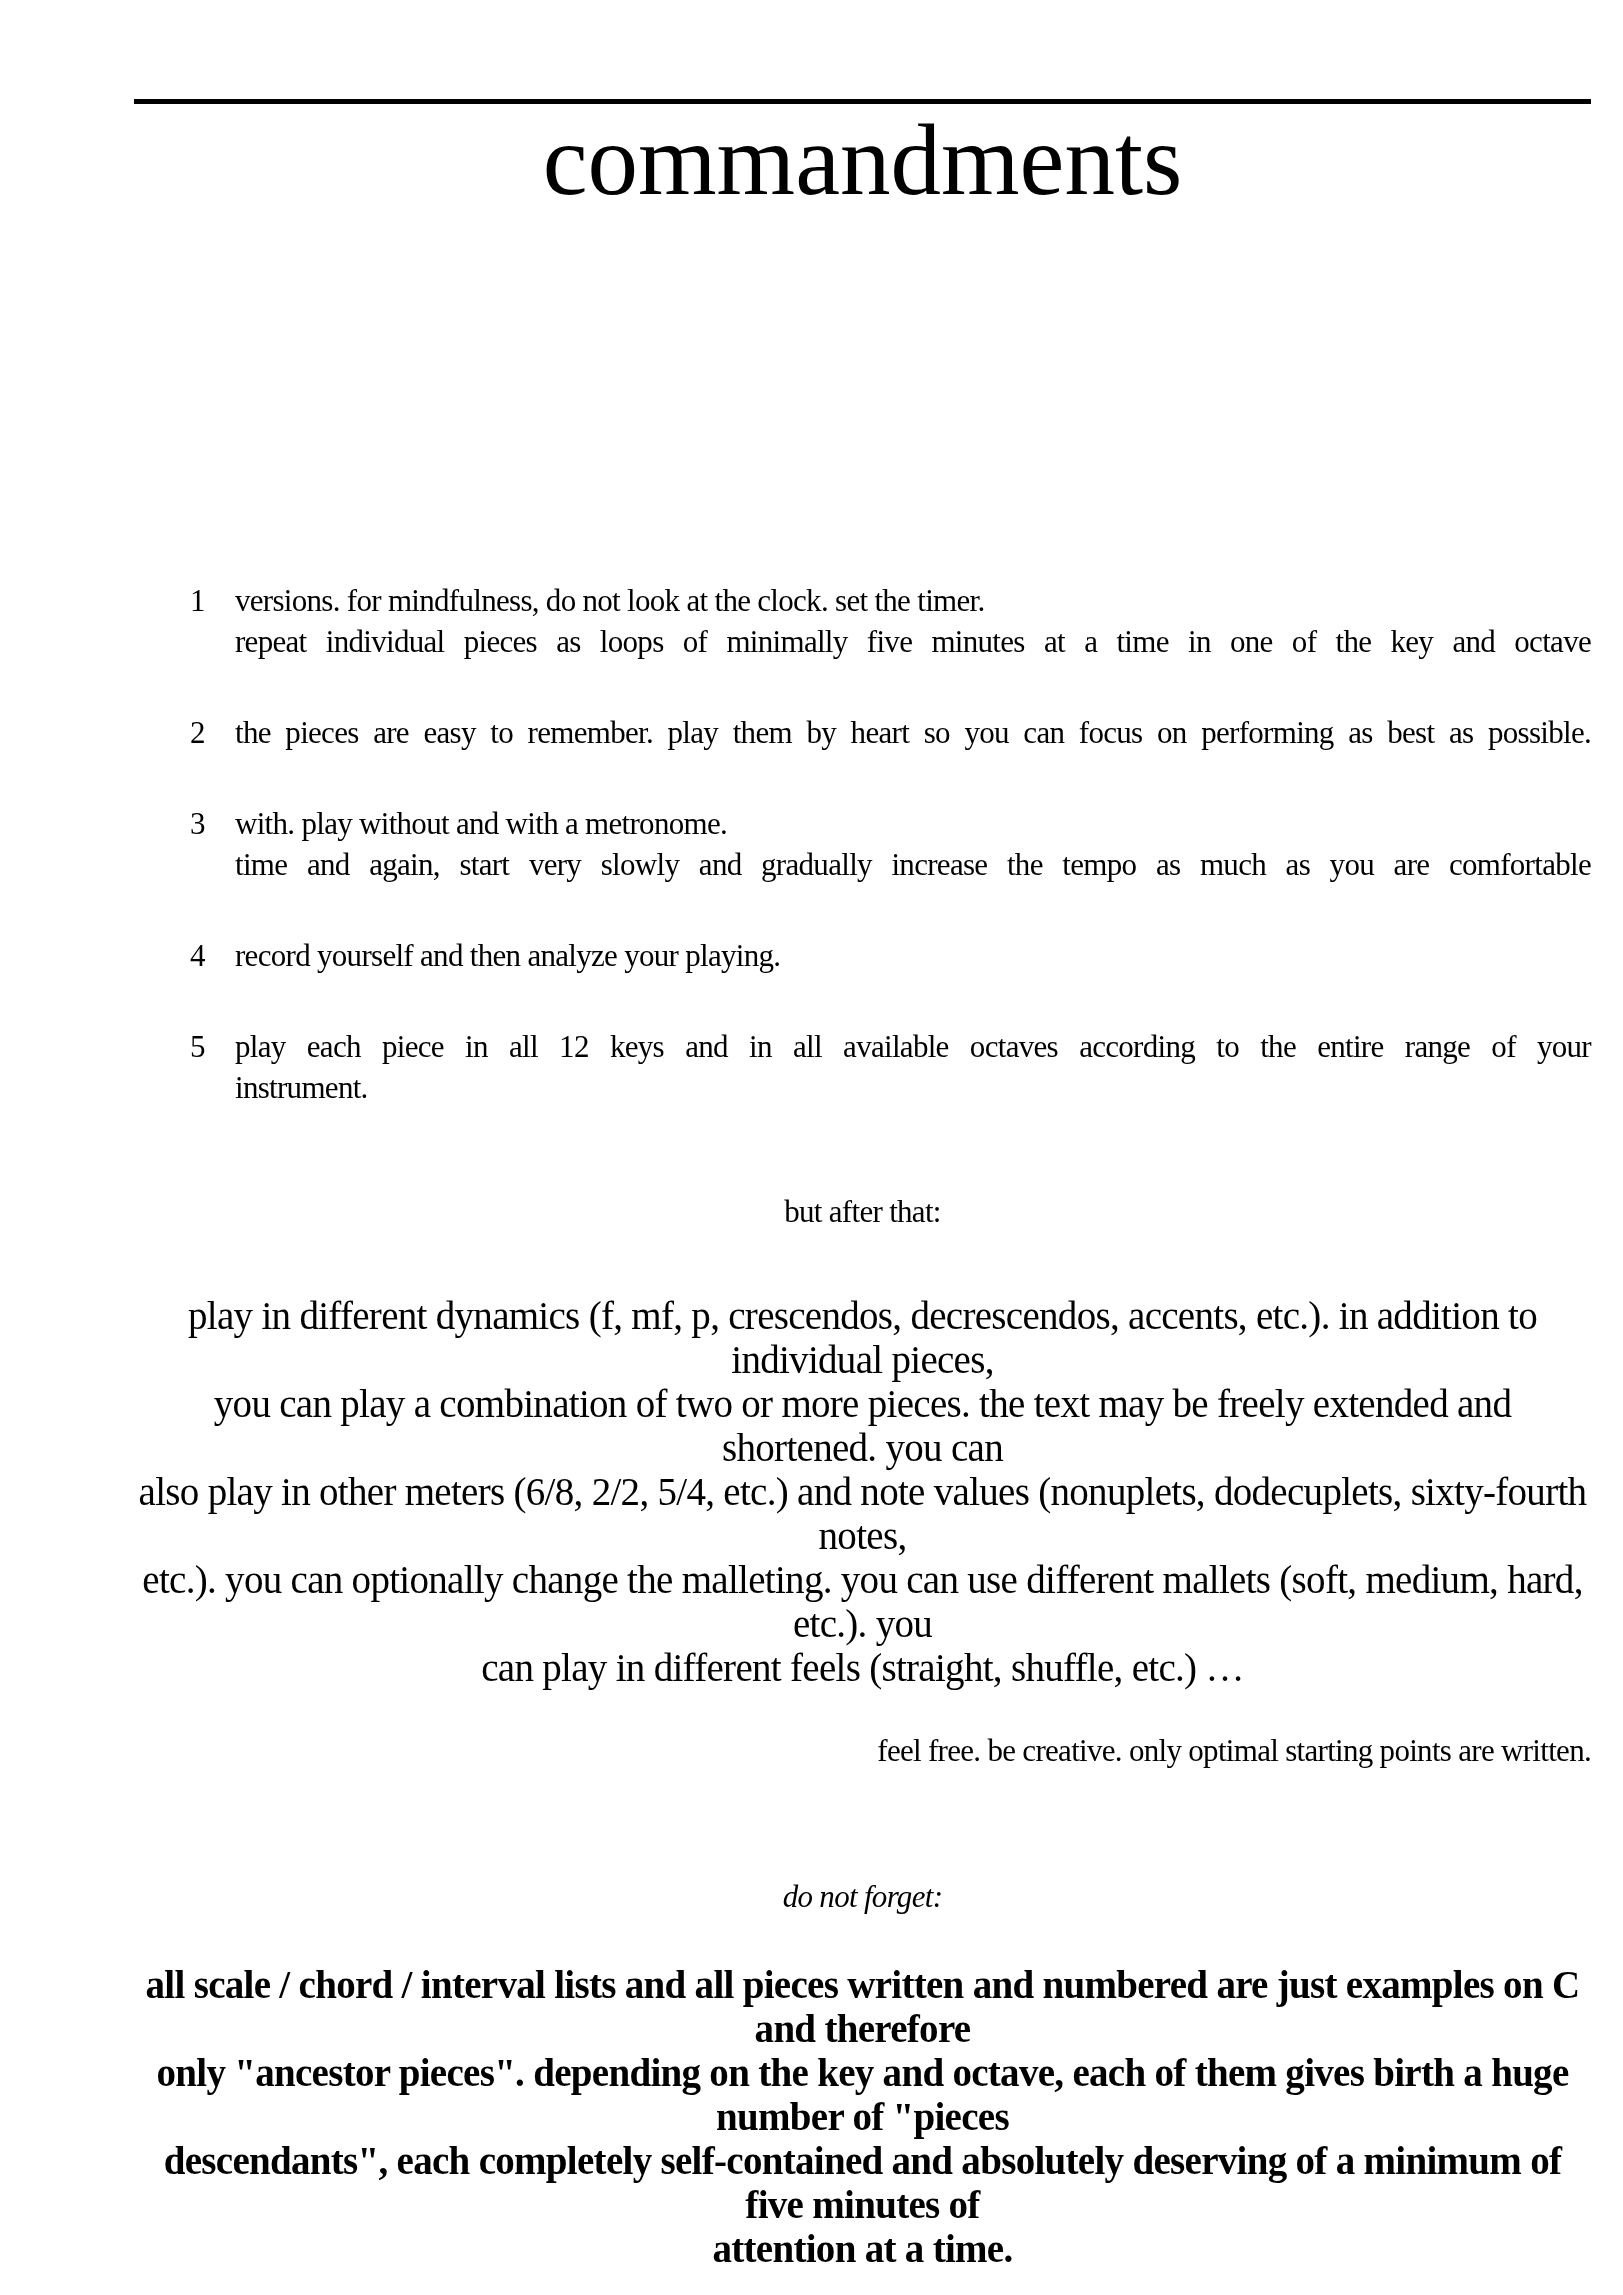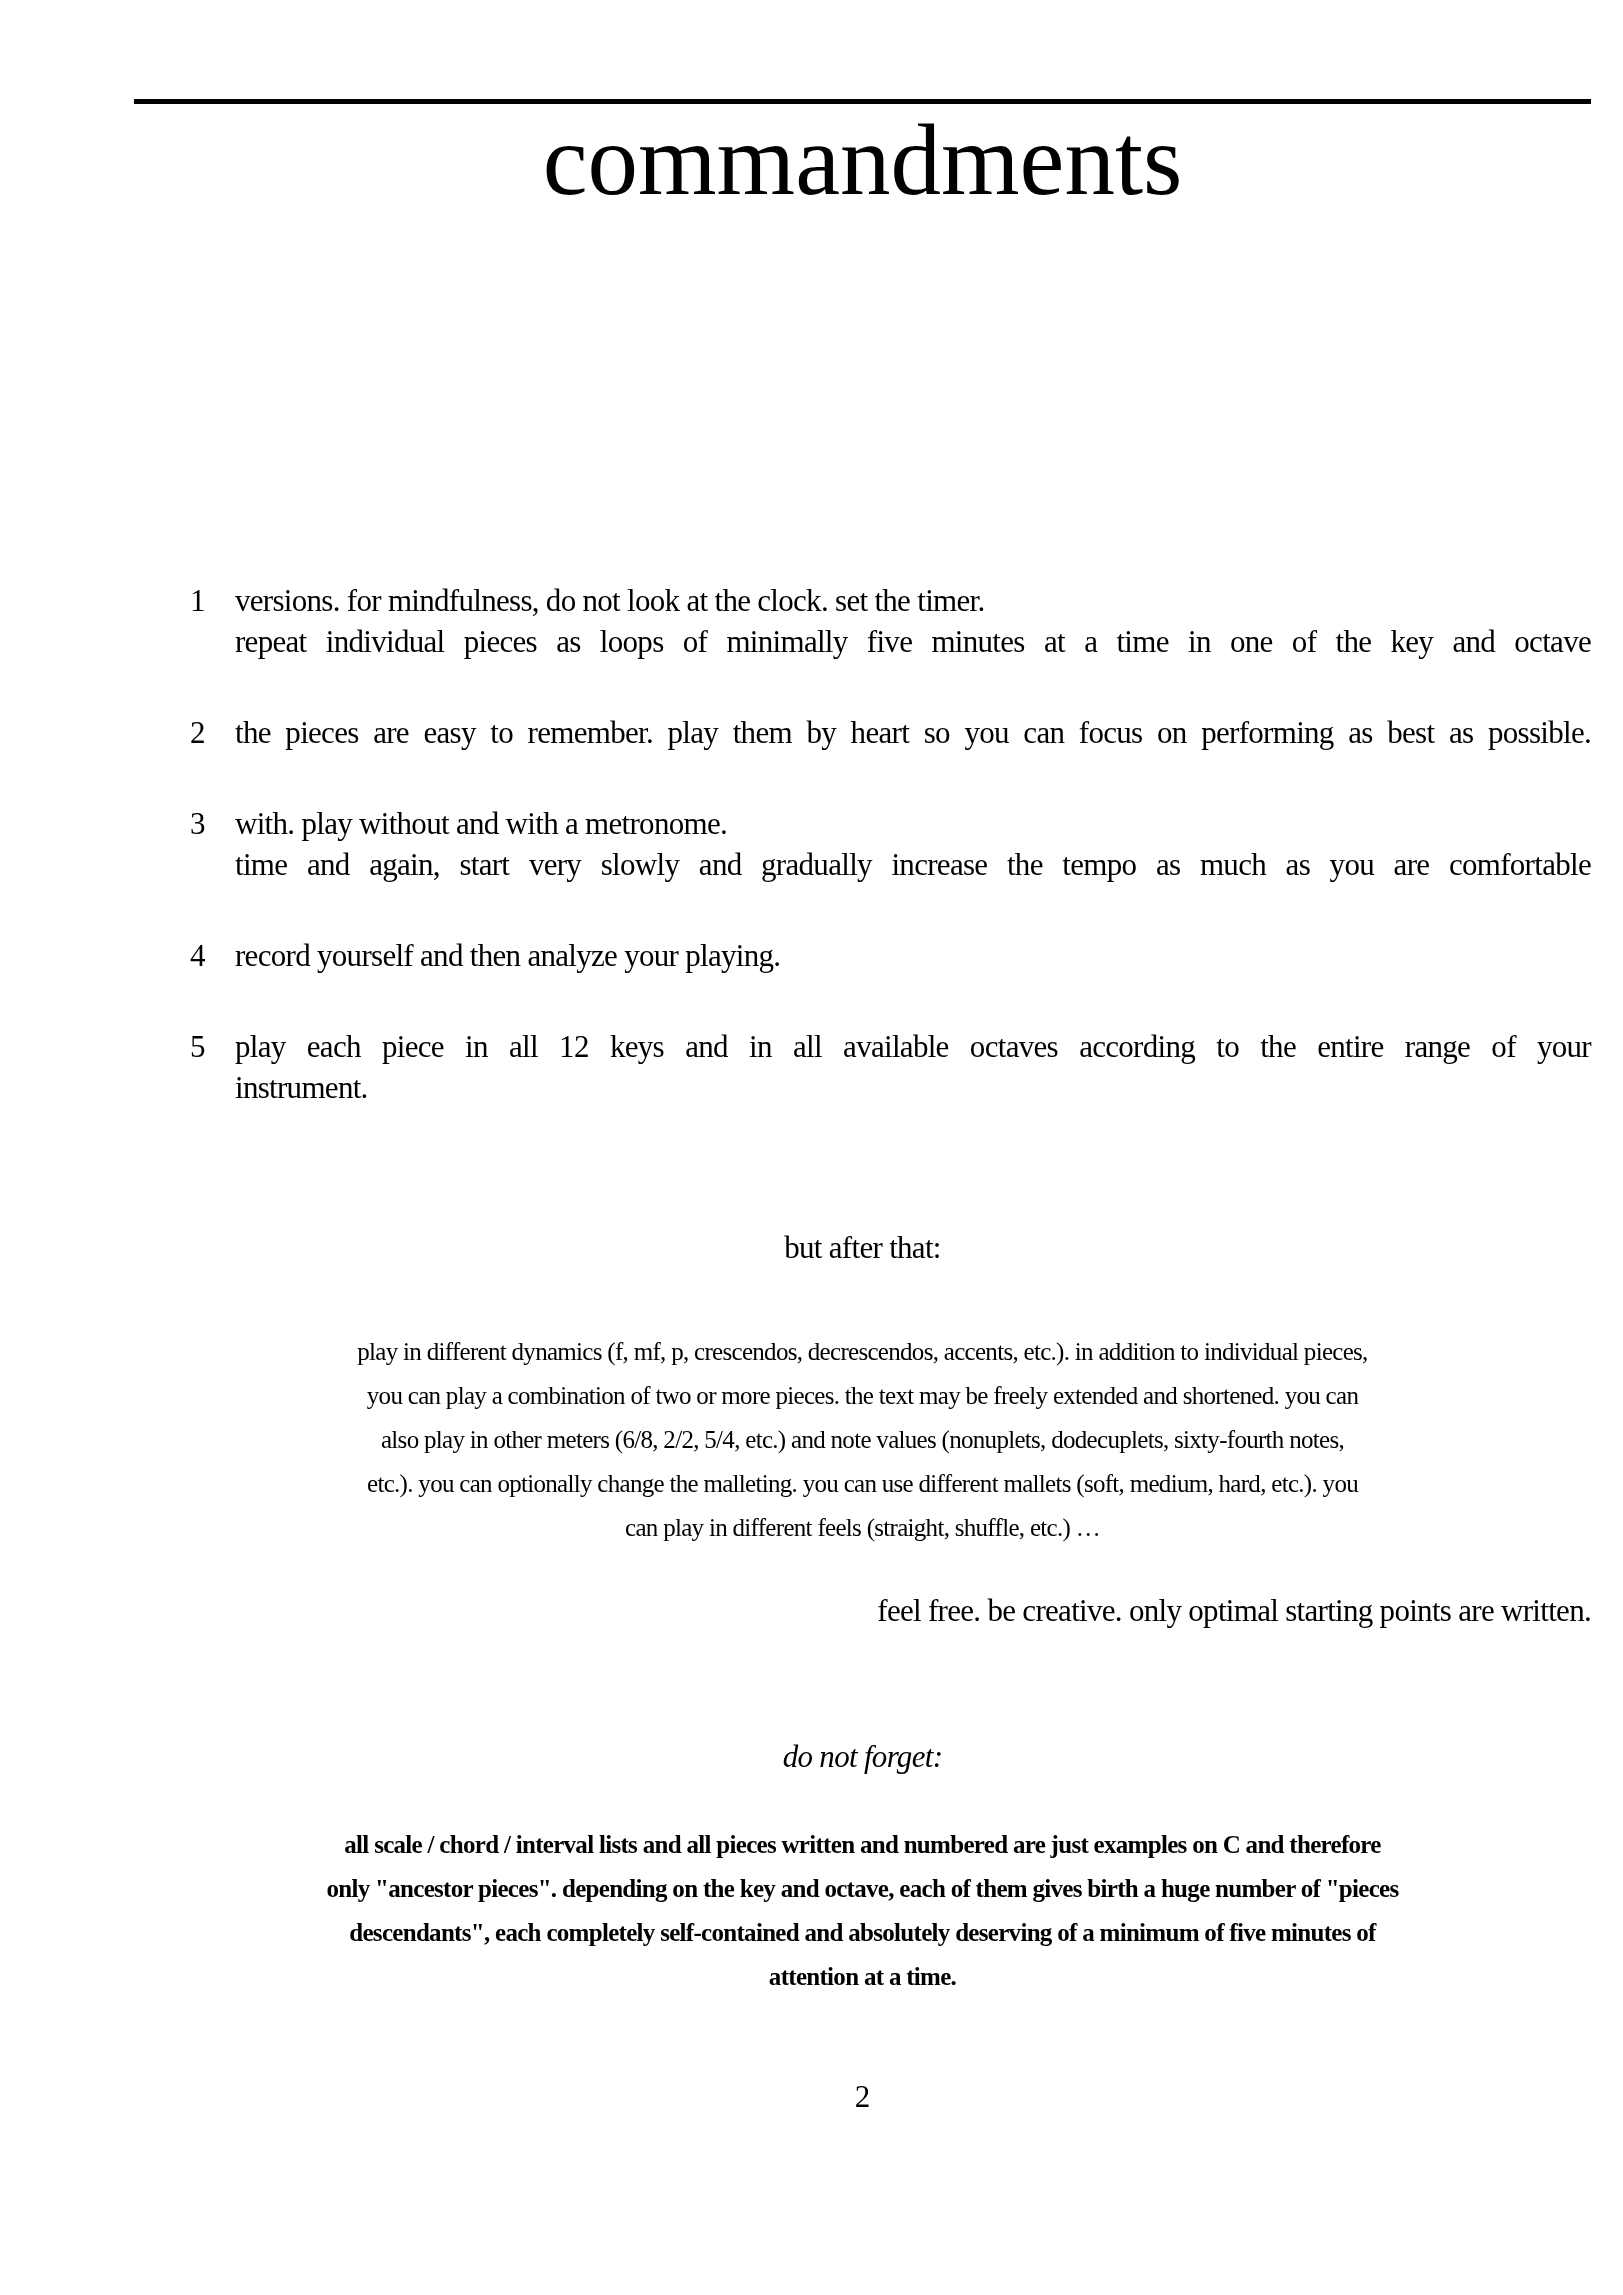--- a/index.html
+++ b/index.html
@@ -42,23 +42,23 @@
   .ln.fill { text-align: justify; text-align-last: justify; }
   .ln.left { text-align: left; }
   .ln.center { text-align: center; }
 
   .sec-head {
     text-align: center;
     font-size: 31px;
     line-height: 41px;
     letter-spacing: -0.7px;
   }
-  #after-head { margin-top: 119px; }
+  #after-head { margin-top: 83px; }
   .para {
-    font-size: 25px;
+    font-size: 39px;
     line-height: 44px;
     letter-spacing: -0.7px;
   }
   #after-para { margin-top: 62px; }
   .note {
     margin-top: 40px;
     text-align: right;
     font-size: 31px;
     line-height: 41px;
     letter-spacing: -0.7px;

